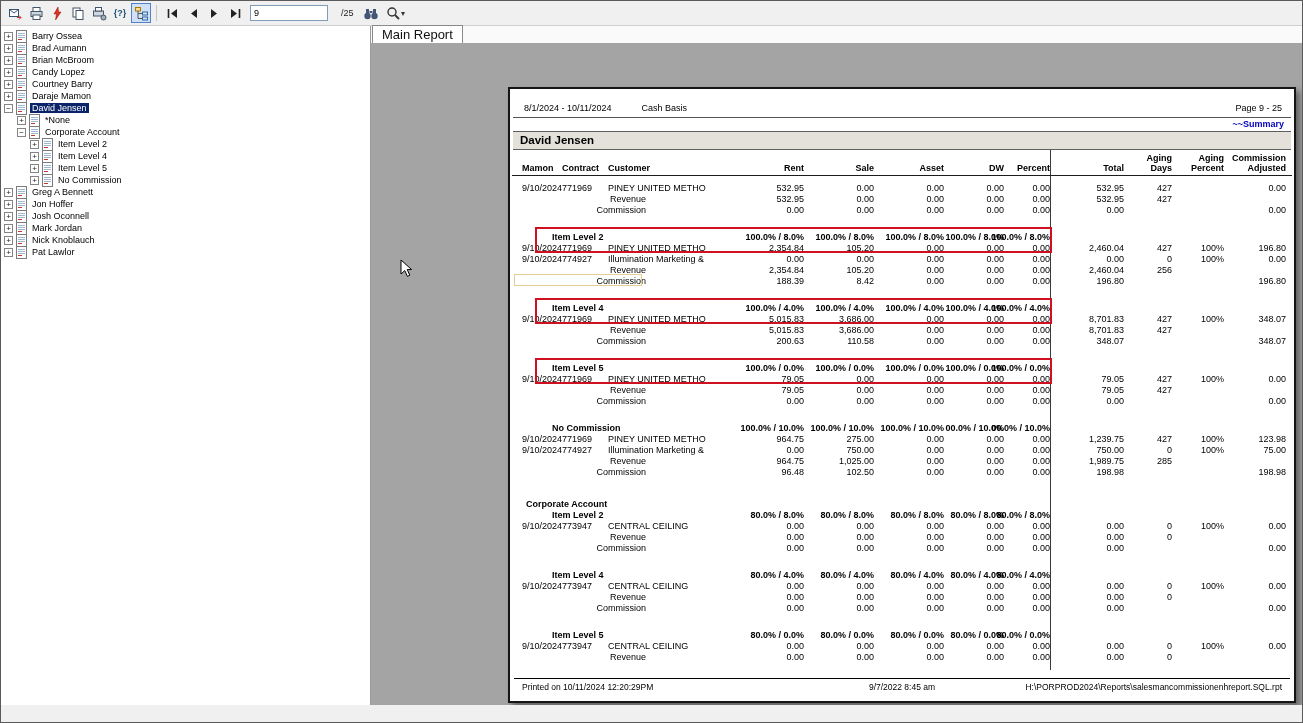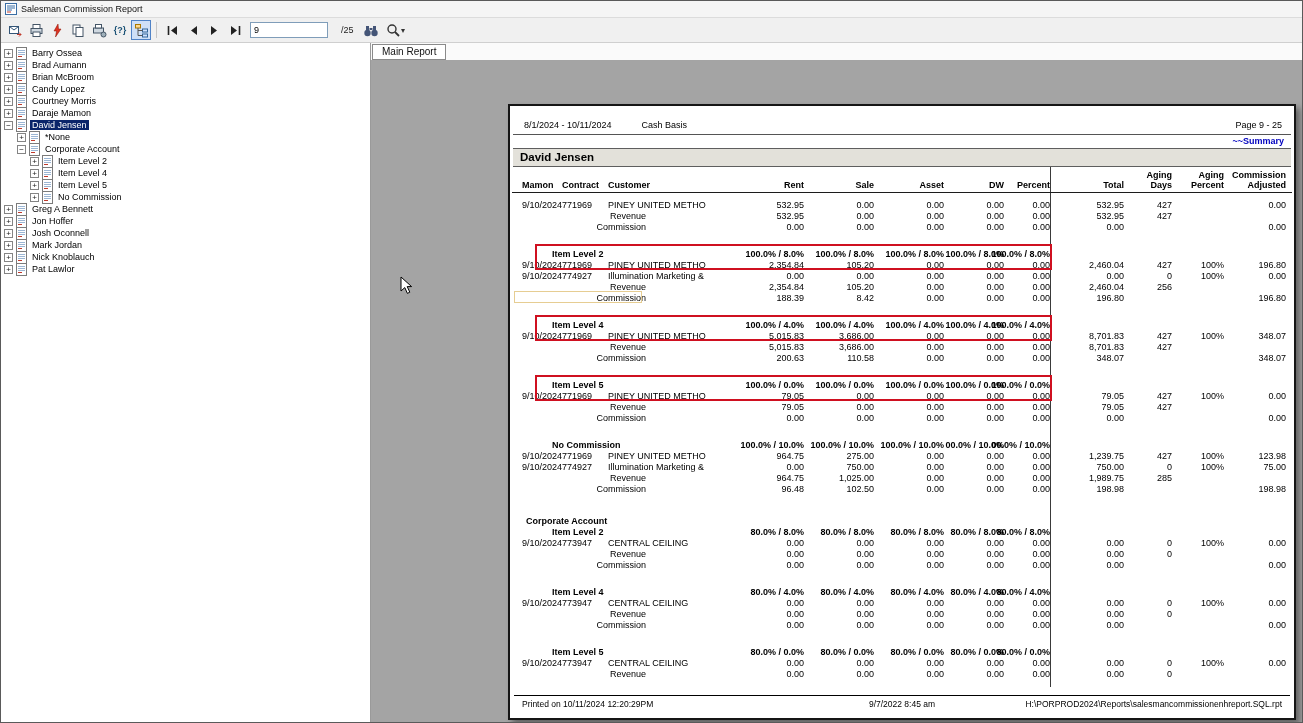--- a/index.html
+++ b/index.html
@@ -23,21 +23,21 @@
     padding-top:4px;font-size:9px;}
   .trow{display:flex;align-items:center;height:12px;white-space:nowrap;}
   .texp{width:9px;height:9px;border:1px solid #848484;font-size:8px;line-height:7px;
     text-align:center;margin-right:3px;flex:none;background:#fff;display:inline-flex;
     align-items:center;justify-content:center;color:#222;}
   .ticon{display:inline-flex;margin-right:3px;flex:none;}
   .tlabel{padding:0 2px;color:#000;}
   .tlabel.sel{background:#0a246a;color:#fff;}
   .main{flex:1;display:flex;flex-direction:column;position:relative;}
   .tabrow{height:17px;background:#fafafa;display:flex;align-items:center;padding-left:1px;}
-  .tab{font-size:10px;background:#fff;border:1px solid #8a8a8a;padding:1px 9px 2px;color:#111;}
+  .tab{font-size:13px;background:#fff;border:1px solid #8a8a8a;padding:1px 9px 2px;color:#111;}
   .viewer{flex:1;background:#a4a4a4;position:relative;overflow:hidden;}
   .cursor{position:absolute;left:29px;top:216px;z-index:9;}
   .page{position:absolute;left:137px;top:44px;width:788px;height:616px;background:#fff;
     border:2px solid #151515;box-shadow:4px 4px 6px rgba(0,0,0,.4);padding-top:14px;overflow:hidden;}
   .ph-row{display:flex;font-size:9px;padding:0 12px 0 14px;color:#000;}
   .ph-basis{margin-left:30px;}
   .ph-flex{flex:1;}
   .ph-rule{border-bottom:1px solid #555;margin:4px 3px 0;}
   .ph-summary{text-align:right;font-size:9px;padding:1px 10px 0;color:#0000bf;font-weight:bold;}
   .band{margin:2px 3px 0;background:#e3e1da;border-top:1px solid #5e5e5e;border-bottom:1px solid #5e5e5e;
@@ -66,28 +66,20 @@
   .pg-footer{position:absolute;left:4px;right:4px;bottom:9px;border-top:1px solid #000;
     padding:3px 8px 0;display:grid;grid-template-columns:1fr auto 1fr;font-size:8.5px;color:#000;}
   .pg-footer .ctr{text-align:center;}
   .pg-footer .rgt{text-align:right;}
 </style>
 </head>
 <body>
 
 <div class="window">
 
-  <div class="titlebar">
-    <svg width="12" height="12">
-        <rect x="0.5" y="0.5" width="11" height="11" fill="#fff" stroke="#3a6ea5"></rect>
-        <path d="M2 3h8M2 5h8M2 7h5" stroke="#3a6ea5" fill="none"></path>
-        <path d="M2 9h4" stroke="#c0392b" fill="none"></path>
-      </svg>
-    <span>Salesman Commission Report</span>
-  </div>
 
   <div class="toolbar">
     <button class="tbtn">
         <svg width="15" height="15">
           <rect x="1.5" y="3.5" width="9" height="7" fill="#fff" stroke="#335577"></rect>
           <path d="M1.5 3.5 L6 7 L10.5 3.5" fill="none" stroke="#335577"></path>
           <path d="M9 11.5h4M11 9.5l2 2-2 2" stroke="#c0392b" fill="none"></path>
         </svg>
       </button>
     <button class="tbtn">
@@ -217,21 +209,21 @@
         </div>
         <div class="trow" style="padding-left: 3px;">
           <div class="texp">+</div>
           <span class="ticon">
             <svg width="11" height="13">
               <rect x="0.5" y="0.5" width="10" height="12" fill="#fff" stroke="#7b7b7b"></rect>
               <path d="M2 3.5h7M2 5.5h7M2 7.5h7" stroke="#9cb6d4" fill="none"></path>
               <path d="M2 9.5h4" stroke="#c0392b" fill="none"></path>
             </svg>
           </span>
-          <div class="tlabel">Courtney Morris</div>
+          <div class="tlabel">Courtney Barry</div>
         </div>
         <div class="trow" style="padding-left: 3px;">
           <div class="texp">+</div>
           <span class="ticon">
             <svg width="11" height="13">
               <rect x="0.5" y="0.5" width="10" height="12" fill="#fff" stroke="#7b7b7b"></rect>
               <path d="M2 3.5h7M2 5.5h7M2 7.5h7" stroke="#9cb6d4" fill="none"></path>
               <path d="M2 9.5h4" stroke="#c0392b" fill="none"></path>
             </svg>
           </span>

